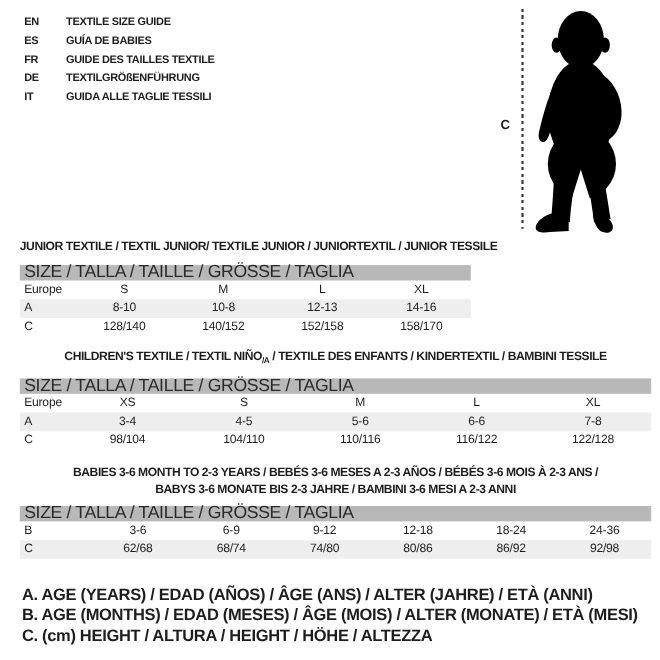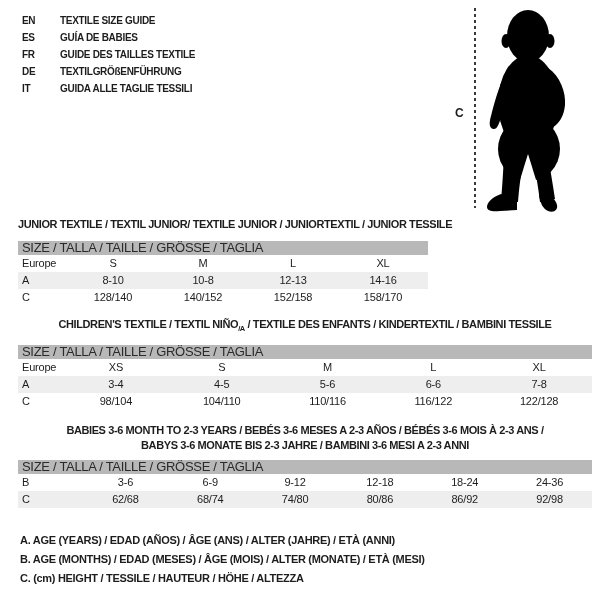--- a/index.html
+++ b/index.html
@@ -37,37 +37,37 @@
 
   .table-title {
     font-weight:bold; font-size:11px; letter-spacing:-0.4px;
     line-height:15px; white-space:nowrap;text-align:center;
   }
   .title-sub { font-size:7.5px; vertical-align:sub; }
 
   .size-bar {
     background:#b8b8b8; color:#2a2a2a;
     height:14px; line-height:14px;
-    padding-left:4px; font-size:13px; letter-spacing:-0.3px;
+    padding-left:4px; font-size:16px; letter-spacing:-0.3px;
     margin-top:8px;
   }
   .tb-1 .size-bar, .tb-2 .size-bar { margin-top:9px; }
   .tb-3 .size-bar { margin-top:7px; }
 
   .size-row { display:flex; height:17px; line-height:17px; font-size:11px; letter-spacing:-0.2px; }
   .size-row.shade { background:#eeeeee; }
   .row-label { text-align:left; padding-left:4px; }
   .tb-1 .row-label { width:50px; }
   .tb-2 .row-label { width:45px; }
   .tb-3 .row-label { width:65px; }
   .size-cell { flex:1; text-align:center; }
 
   
   .footnotes { position:absolute; left:20px; top:531px; }
-  .footnote { font-weight:bold; font-size:11px; letter-spacing:-0.3px; line-height:19px; white-space:nowrap; }
+  .footnote { font-weight:bold; font-size:15px; letter-spacing:-0.3px; line-height:19px; white-space:nowrap; }
 </style>
 </head>
 <body>
 
 <div class="lang-list">
   <div class="lang-row">
     <span class="lang-code">EN</span>
     <span class="lang-label">TEXTILE SIZE GUIDE</span>
   </div>
   <div class="lang-row">
@@ -196,14 +196,14 @@
     <span class="size-cell">74/80</span>
     <span class="size-cell">80/86</span>
     <span class="size-cell">86/92</span>
     <span class="size-cell">92/98</span>
   </div>
 </div>
 
 <div class="footnotes">
   <div class="footnote">A. AGE (YEARS) / EDAD (AÑOS) / ÂGE (ANS) / ALTER (JAHRE) / ETÀ (ANNI)</div>
   <div class="footnote">B. AGE (MONTHS) / EDAD (MESES) / ÂGE (MOIS) / ALTER (MONATE) / ETÀ (MESI)</div>
-  <div class="footnote">C. (cm) HEIGHT / TESSILE / HAUTEUR / HÖHE / ALTEZZA</div>
+  <div class="footnote">C. (cm) HEIGHT / ALTURA / HEIGHT / HÖHE / ALTEZZA</div>
 </div>
 
 </body></html>

